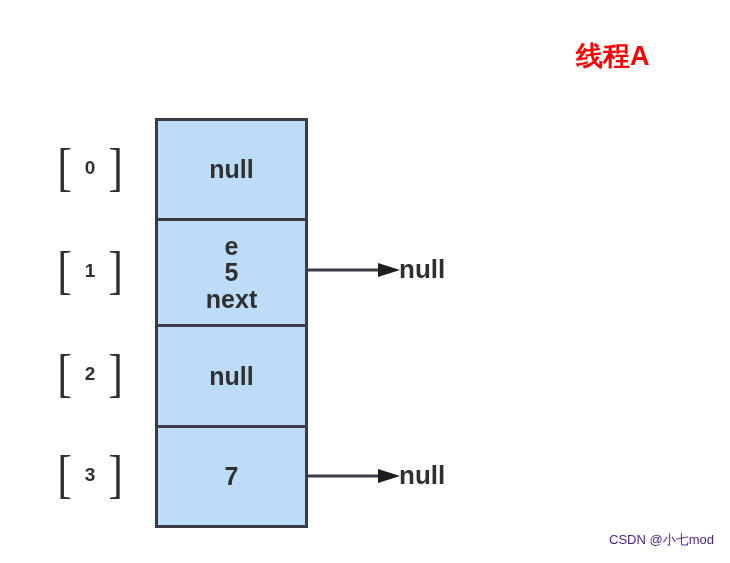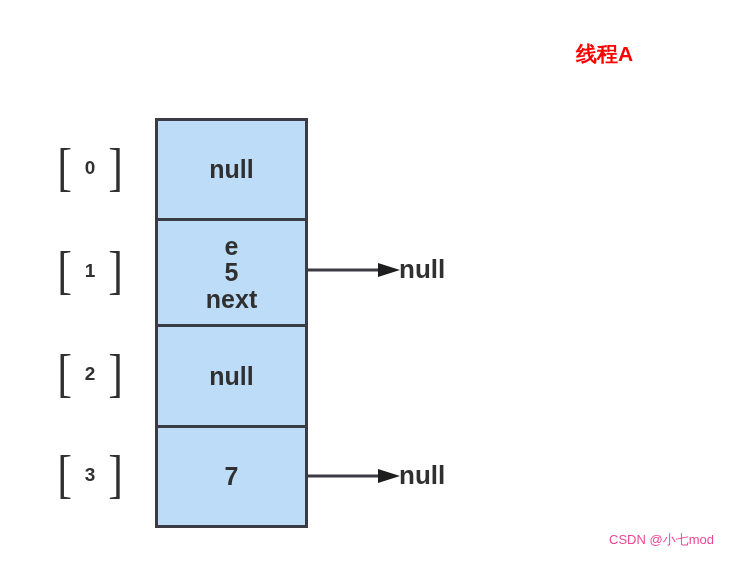--- a/index.html
+++ b/index.html
@@ -29,21 +29,21 @@
     color: #303030;
     letter-spacing: 0.2px;
     white-space: nowrap;
   }
 
   
   #thread-label {
     position: absolute;
     left: 576px;
     top: 42px;
-    font-size: 21px;
+    font-size: 27px;
     font-weight: bold;
     color: #ff0000;
     white-space: nowrap;
     line-height: 1.1;
   }
 
   
   #bucket-table {
     position: absolute;
     left: 155px;
@@ -114,21 +114,21 @@
     color: #303030;
     white-space: nowrap;
   }
 
   
   #watermark {
     position: absolute;
     right: 16px;
     bottom: 14px;
     font-size: 13px;
-    color: #ec4899;
+    color: #4c1d95;
     white-space: nowrap;
     margin-top: 20px;
   }
 </style>
 </head>
 <body>
 
 <div class="canvas">
 
 

